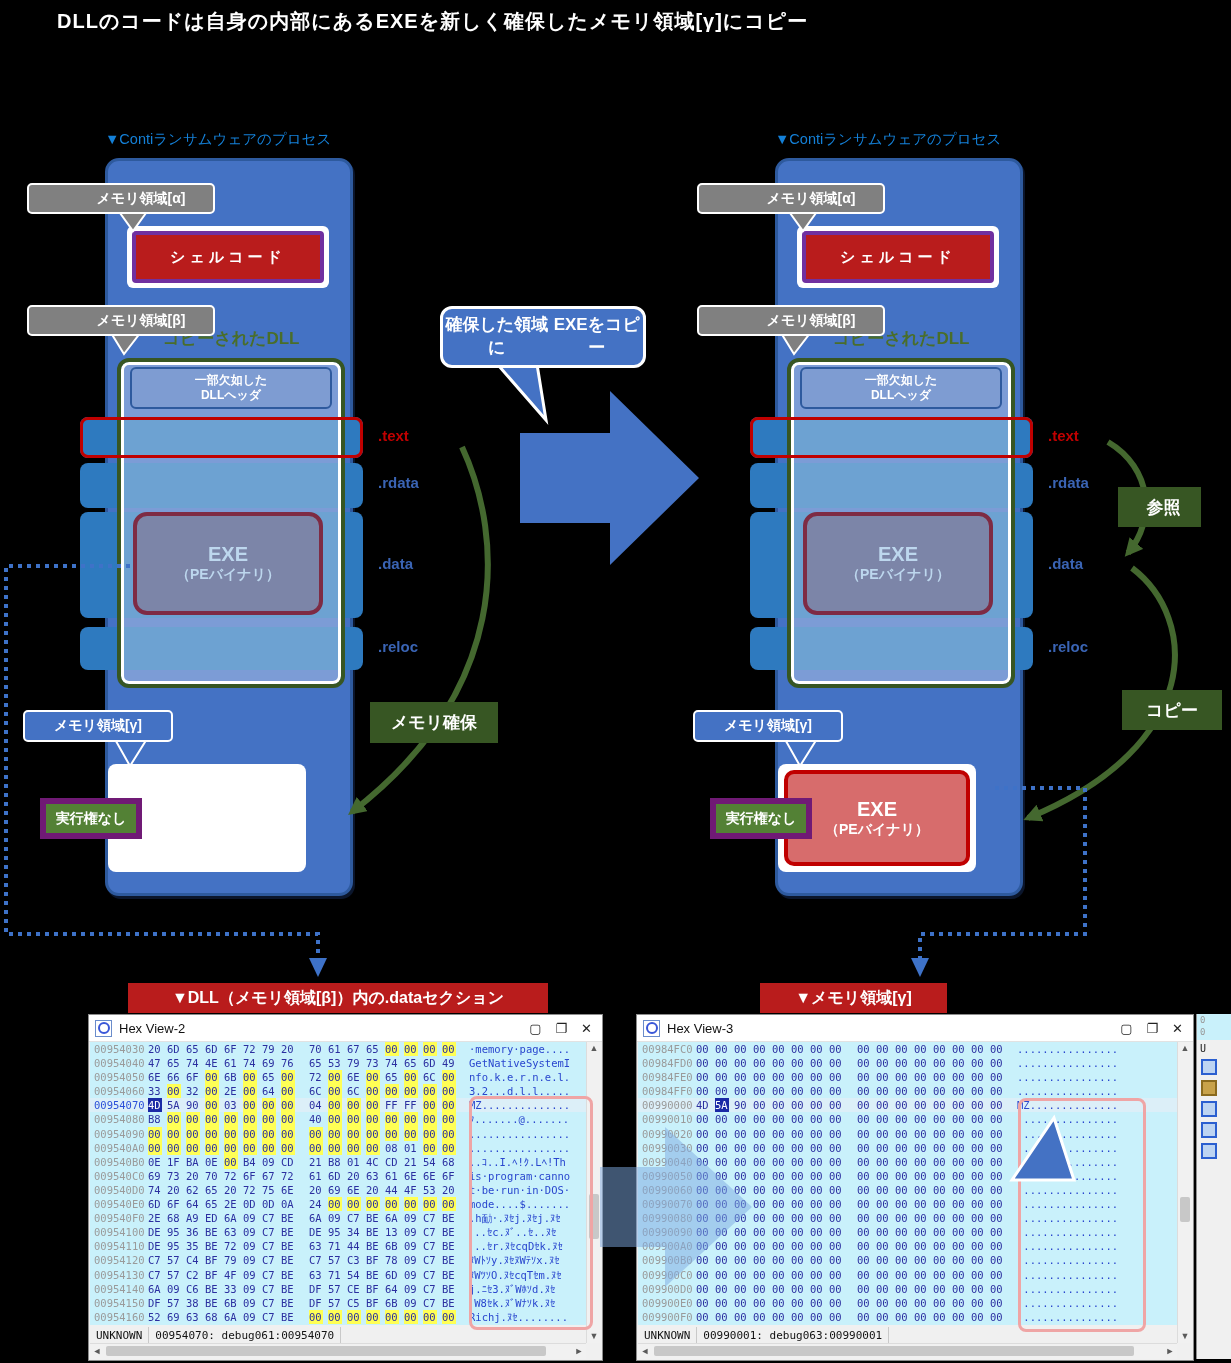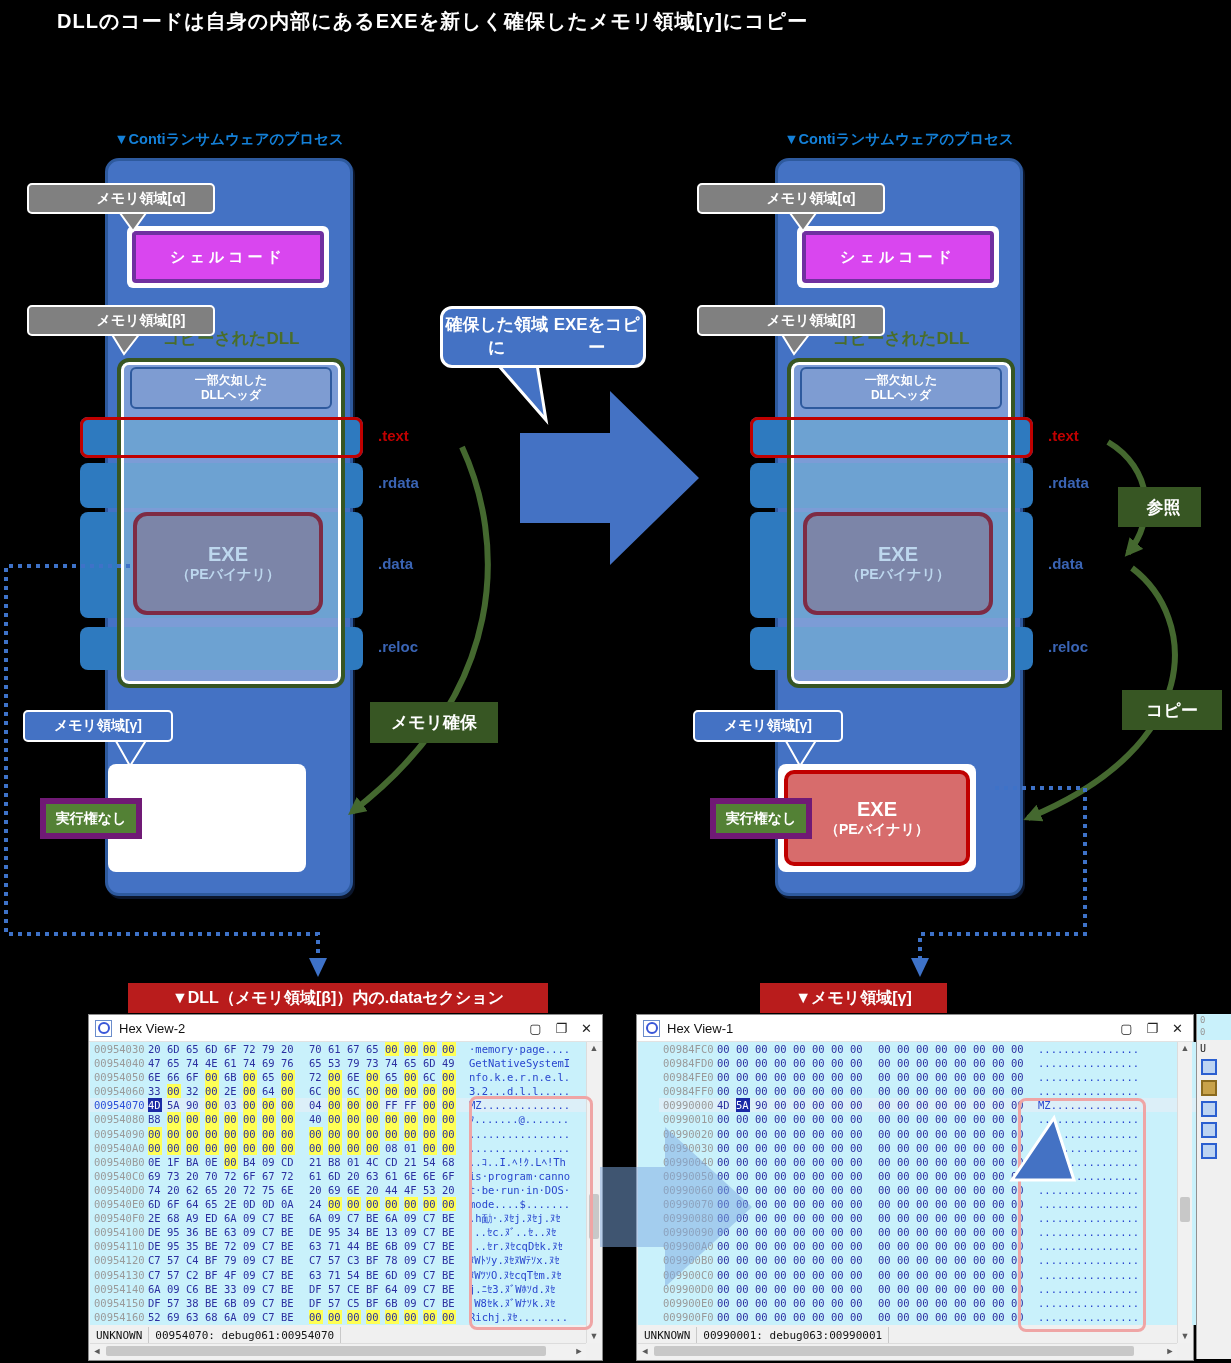--- a/index.html
+++ b/index.html
@@ -1,26 +1,26 @@
 <!DOCTYPE html>
 <html><head>
 <meta charset="utf-8">
 <style>
   html,body{margin:0;padding:0;background:#000;}
   #stage{position:relative;width:1231px;height:1363px;background:#000;overflow:hidden;
          font-family:"Liberation Sans","DejaVu Sans",sans-serif;}
   .abs{position:absolute;}
   .ttl{color:#fff;font-weight:bold;font-size:20px;letter-spacing:1px;}
-  .prochdr{color:#1480D8;font-weight:bold;font-size:14.5px;text-align:center;z-index:2;}
+  .prochdr{color:#1480D8;font-weight:normal;font-size:14.5px;z-index:2;}
   .procbox{background:#4472C4;border:3px solid #2E5A9E;border-radius:14px;z-index:0;box-shadow:2px 3px 0 rgba(20,40,80,.55);}
   .callout{border:2px solid #fff;border-radius:5px;color:#fff;font-weight:bold;font-size:14px;
            display:flex;align-items:center;justify-content:center;z-index:6;}
   .cgray{background:#808080;padding-left:40px;} .cblue{background:#4472C4;}
   .shellout{background:#fff;border-radius:6px;z-index:2;}
-  .shellin{background:#d946ef;border:4px solid #7030A0;border-radius:4px;color:#fff;font-weight:bold;
+  .shellin{background:#b91c1c;border:4px solid #7030A0;border-radius:4px;color:#fff;font-weight:bold;
            font-size:15px;letter-spacing:4px;display:flex;align-items:center;justify-content:center;z-index:3;}
   .dlltitle{color:#4A6E2A;font-weight:bold;font-size:17px;text-align:center;z-index:2;}
   .bar{background:#2E7ABF;border-radius:8px;z-index:1;}
   .dllbox{border:4px solid #375623;border-radius:12px;background:rgba(255,255,255,0.30);
           box-shadow:inset 0 0 0 3px #fff;z-index:2;}
   .textborder{border:3px solid #C00000;border-radius:8px;z-index:3;}
   .dllhdr{background:#7E9CD2;border:2px solid #2E5A9E;border-radius:6px;color:#fff;font-weight:bold;
           font-size:12px;text-align:center;line-height:1.25;display:flex;flex-direction:column;
           align-items:center;justify-content:center;z-index:3;}
   .exebox{background:rgba(125,132,165,0.95);border:4px solid #7E2B44;border-radius:14px;color:#BDD7EE;
@@ -253,28 +253,28 @@
       <div class="thumbh" style="left:16px;width:440px;"></div>
       <span class="sarrow" style="right:0;top:3px;">►</span>
     </div>
   </div>
 
   <div class="win" id="hexwin-right" style="left:636px;top:1014px;width:556px;height:345px;">
     <div class="tbar">
       <span class="wicon">
           <i></i>
         </span>
-      <span class="wtitle">Hex View-1</span>
+      <span class="wtitle">Hex View-3</span>
       <span class="wbtns">
         <span class="wbtn">▢</span>
         <span class="wbtn">❐</span>
         <span class="wbtn">✕</span>
       </span>
     </div>
-    <div class="hexbody" style="width:539px;height:283px;padding-left:21px;">
+    <div class="hexbody" style="width:539px;height:283px;">
         <div class="hrow"><span class="addr">00984FC0</span><span class="b">00</span><span class="b">00</span><span class="b">00</span><span class="b">00</span><span class="b">00</span><span class="b">00</span><span class="b">00</span><span class="b">00</span><span class="b g">00</span><span class="b">00</span><span class="b">00</span><span class="b">00</span><span class="b">00</span><span class="b">00</span><span class="b">00</span><span class="b">00</span><span class="asc">................</span></div>
         <div class="hrow"><span class="addr">00984FD0</span><span class="b">00</span><span class="b">00</span><span class="b">00</span><span class="b">00</span><span class="b">00</span><span class="b">00</span><span class="b">00</span><span class="b">00</span><span class="b g">00</span><span class="b">00</span><span class="b">00</span><span class="b">00</span><span class="b">00</span><span class="b">00</span><span class="b">00</span><span class="b">00</span><span class="asc">................</span></div>
         <div class="hrow"><span class="addr">00984FE0</span><span class="b">00</span><span class="b">00</span><span class="b">00</span><span class="b">00</span><span class="b">00</span><span class="b">00</span><span class="b">00</span><span class="b">00</span><span class="b g">00</span><span class="b">00</span><span class="b">00</span><span class="b">00</span><span class="b">00</span><span class="b">00</span><span class="b">00</span><span class="b">00</span><span class="asc">................</span></div>
         <div class="hrow"><span class="addr">00984FF0</span><span class="b">00</span><span class="b">00</span><span class="b">00</span><span class="b">00</span><span class="b">00</span><span class="b">00</span><span class="b">00</span><span class="b">00</span><span class="b g">00</span><span class="b">00</span><span class="b">00</span><span class="b">00</span><span class="b">00</span><span class="b">00</span><span class="b">00</span><span class="b">00</span><span class="asc">................</span></div>
         <div class="hrow cur"><span class="addr">00990000</span><span class="b">4D</span><span class="b sel">5A</span><span class="b">90</span><span class="b">00</span><span class="b">00</span><span class="b">00</span><span class="b">00</span><span class="b">00</span><span class="b g">00</span><span class="b">00</span><span class="b">00</span><span class="b">00</span><span class="b">00</span><span class="b">00</span><span class="b">00</span><span class="b">00</span><span class="asc">MZ..............</span></div>
         <div class="hrow"><span class="addr">00990010</span><span class="b">00</span><span class="b">00</span><span class="b">00</span><span class="b">00</span><span class="b">00</span><span class="b">00</span><span class="b">00</span><span class="b">00</span><span class="b g">00</span><span class="b">00</span><span class="b">00</span><span class="b">00</span><span class="b">00</span><span class="b">00</span><span class="b">00</span><span class="b">00</span><span class="asc">................</span></div>
         <div class="hrow"><span class="addr">00990020</span><span class="b">00</span><span class="b">00</span><span class="b">00</span><span class="b">00</span><span class="b">00</span><span class="b">00</span><span class="b">00</span><span class="b">00</span><span class="b g">00</span><span class="b">00</span><span class="b">00</span><span class="b">00</span><span class="b">00</span><span class="b">00</span><span class="b">00</span><span class="b">00</span><span class="asc">................</span></div>
         <div class="hrow"><span class="addr">00990030</span><span class="b">00</span><span class="b">00</span><span class="b">00</span><span class="b">00</span><span class="b">00</span><span class="b">00</span><span class="b">00</span><span class="b">00</span><span class="b g">00</span><span class="b">00</span><span class="b">00</span><span class="b">00</span><span class="b">00</span><span class="b">00</span><span class="b">00</span><span class="b">00</span><span class="asc">................</span></div>
         <div class="hrow"><span class="addr">00990040</span><span class="b">00</span><span class="b">00</span><span class="b">00</span><span class="b">00</span><span class="b">00</span><span class="b">00</span><span class="b">00</span><span class="b">00</span><span class="b g">00</span><span class="b">00</span><span class="b">00</span><span class="b">00</span><span class="b">00</span><span class="b">00</span><span class="b">00</span><span class="b">00</span><span class="asc">................</span></div>
         <div class="hrow"><span class="addr">00990050</span><span class="b">00</span><span class="b">00</span><span class="b">00</span><span class="b">00</span><span class="b">00</span><span class="b">00</span><span class="b">00</span><span class="b">00</span><span class="b g">00</span><span class="b">00</span><span class="b">00</span><span class="b">00</span><span class="b">00</span><span class="b">00</span><span class="b">00</span><span class="b">00</span><span class="asc">................</span></div>

